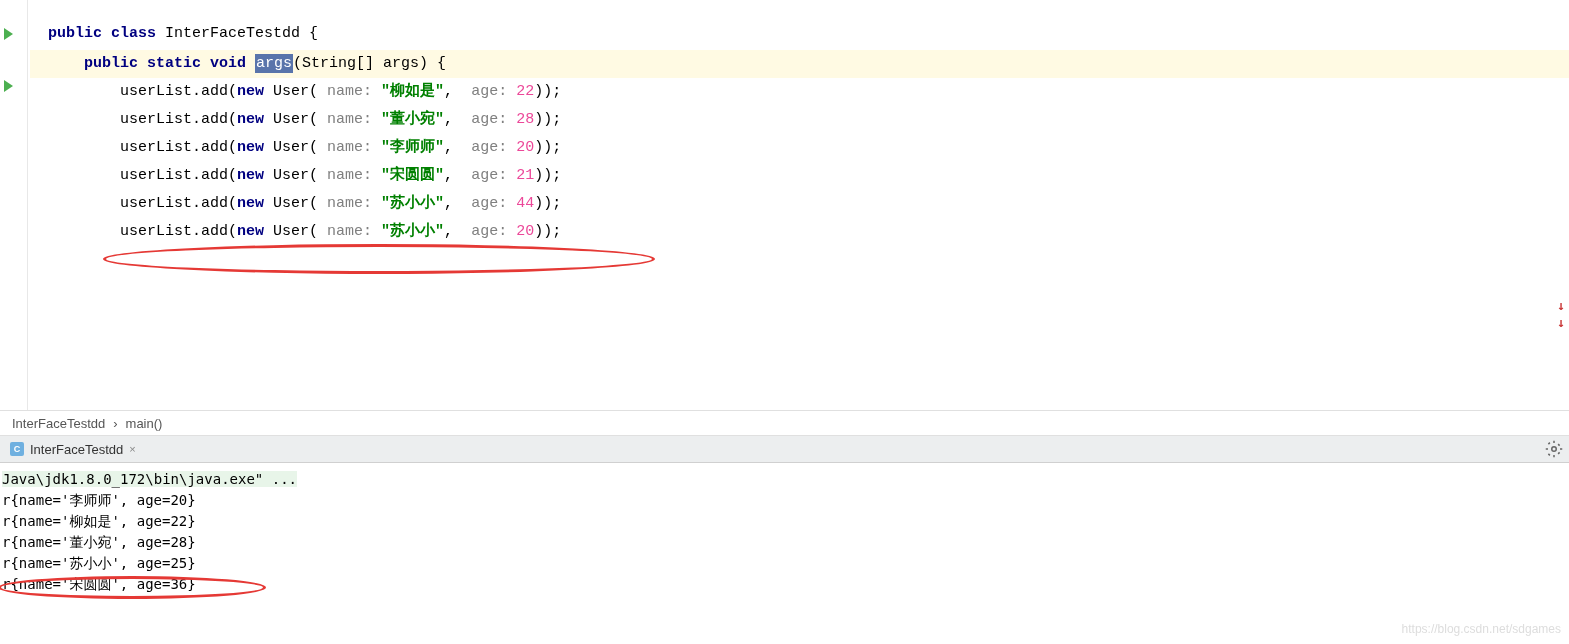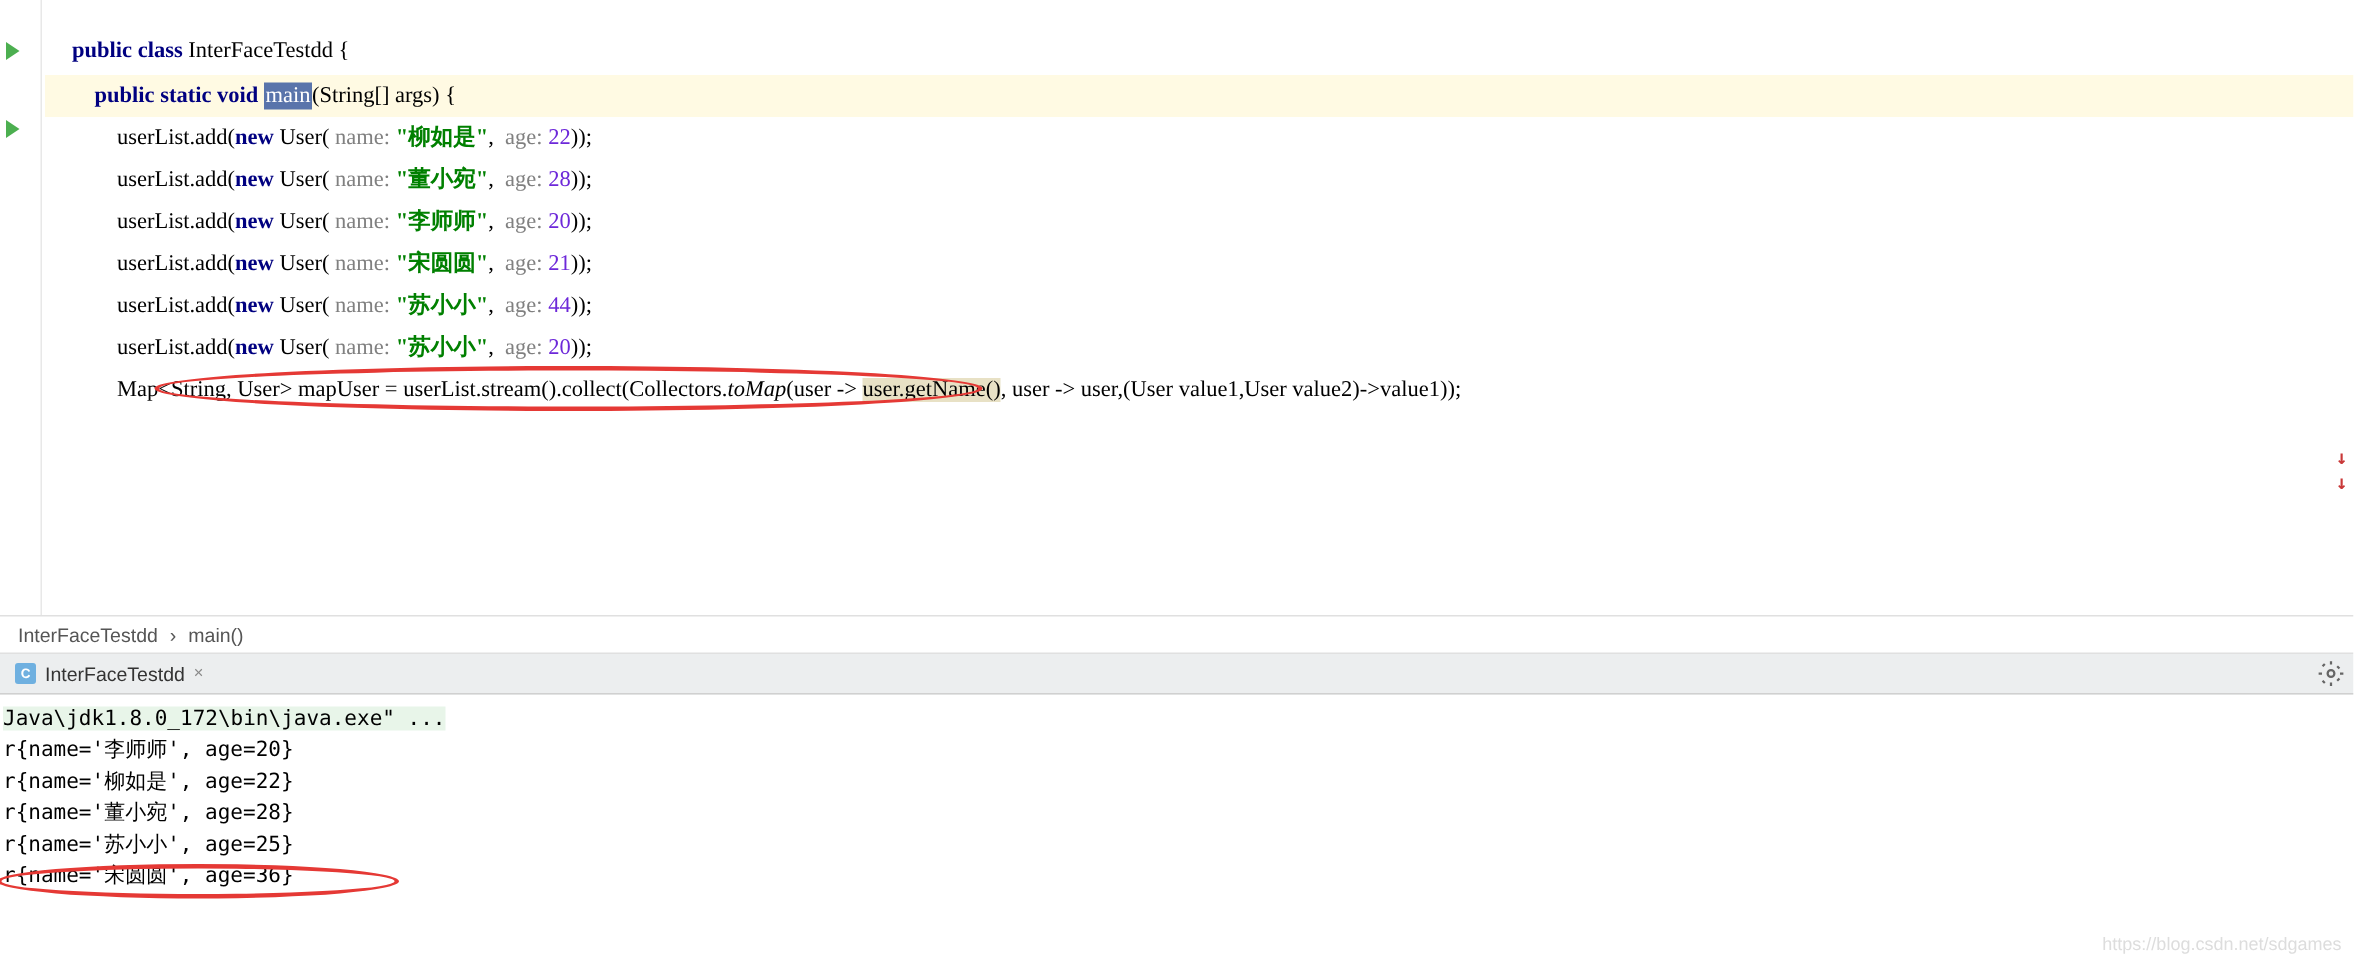--- a/index.html
+++ b/index.html
@@ -40,29 +40,29 @@
       width: 0;
       height: 0;
       border-left: 9px solid #4caf50;
       border-top: 6px solid transparent;
       border-bottom: 6px solid transparent;
     }
     .code-line {
       padding: 1px 0 1px 18px;
       line-height: 26px;
       white-space: pre;
-      font-family: Liberation Serif, serif;
+      font-family: Liberation Mono, monospace;
       font-size: 15px;
     }
     .highlight-line {
       background: #fffae3;
     }
     .kw { color: #000080; font-weight: bold; }
     .str { color: #008000; font-weight: bold; }
-    .num { color: #6d28d9; }
+    .num { color: #ec4899; }
     .param-hint { color: #808080; font-style: normal; text-align: center; }
     .main-word { background: #5974ab; color: #fff; padding: 1px 1px; }
     .italic { font-style: italic; color: #000; }
     .highlighted-expr { background: #e8e1c5; }
     .breadcrumb {
       height: 26px;
       padding: 4px 12px;
       font-family: sans-serif;
       font-size: 13px;
       color: #555;
@@ -151,28 +151,27 @@
 <div class="editor-area">
   <div class="gutter">
     <div class="gutter-icon run-icon" style="top: 28px"></div>
     <div class="gutter-icon run-icon" style="top: 80px"></div>
   </div>
   <div class="right-gutter-arrow" style="right: 4px; top: 298px">↓</div>
   <div class="right-gutter-arrow" style="right: 4px; top: 315px">↓</div>
 
   <div class="code-line"><span class="kw">public class</span><span> InterFaceTestdd {</span></div>
   <div class="code-line"></div>
-  <div class="code-line highlight-line">    <span class="kw">public static void </span><span class="main-word">main</span><span>(String[] args) {</span></div>
+  <div class="code-line highlight-line">    <span class="kw">public static void </span><span class="main-word">args</span><span>(String[] args) {</span></div>
   <div class="code-line">        <span>userList.add(</span><span class="kw">new</span><span> User(</span><span class="param-hint"> name: </span><span class="str">"柳如是"</span><span>, </span><span class="param-hint"> age: </span><span class="num">22</span><span>));</span></div>
   <div class="code-line">        <span>userList.add(</span><span class="kw">new</span><span> User(</span><span class="param-hint"> name: </span><span class="str">"董小宛"</span><span>, </span><span class="param-hint"> age: </span><span class="num">28</span><span>));</span></div>
   <div class="code-line">        <span>userList.add(</span><span class="kw">new</span><span> User(</span><span class="param-hint"> name: </span><span class="str">"李师师"</span><span>, </span><span class="param-hint"> age: </span><span class="num">20</span><span>));</span></div>
   <div class="code-line">        <span>userList.add(</span><span class="kw">new</span><span> User(</span><span class="param-hint"> name: </span><span class="str">"宋圆圆"</span><span>, </span><span class="param-hint"> age: </span><span class="num">21</span><span>));</span></div>
   <div class="code-line">        <span>userList.add(</span><span class="kw">new</span><span> User(</span><span class="param-hint"> name: </span><span class="str">"苏小小"</span><span>, </span><span class="param-hint"> age: </span><span class="num">44</span><span>));</span></div>
   <div class="code-line">        <span>userList.add(</span><span class="kw">new</span><span> User(</span><span class="param-hint"> name: </span><span class="str">"苏小小"</span><span>, </span><span class="param-hint"> age: </span><span class="num">20</span><span>));</span></div>
-  <div class="code-line">        <span>Map&lt;String, User&gt; mapUser = userList.stream().collect(Collectors.</span><span class="italic">toMap</span><span>(user -&gt; </span><span class="highlighted-expr">user.getName()</span><span>, user -&gt; user,(User value1,User value2)-&gt;value1));</span></div>
 
   <div class="circle-annotation" style="left: 103px; top: 244px; width: 552px; height: 30px;"></div>
 </div>
 
 <div class="breadcrumb">
   <span>InterFaceTestdd</span>
   <span>›</span>
   <span>main()</span>
 </div>
 

